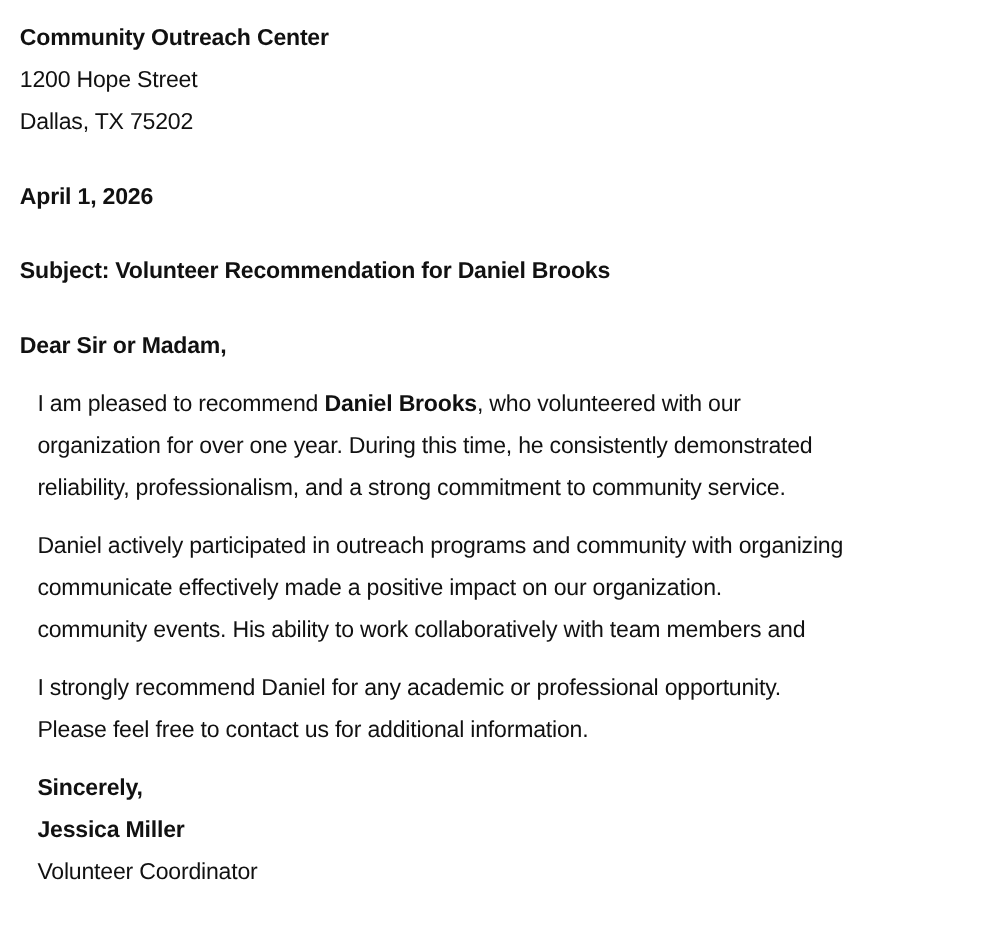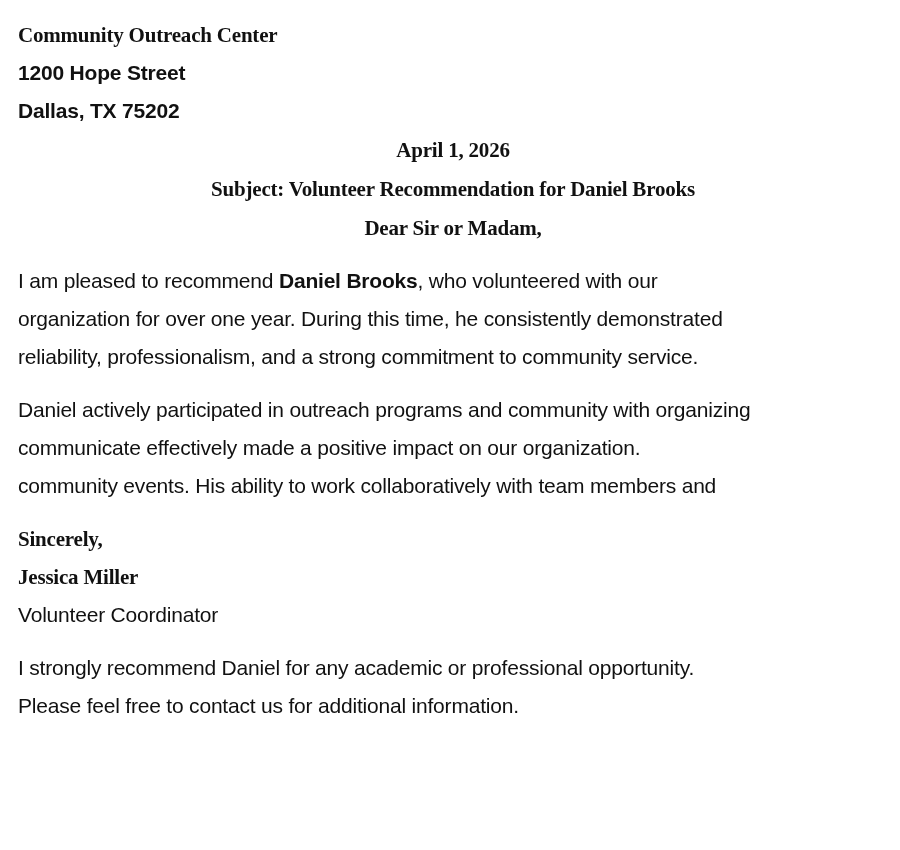--- a/index.html
+++ b/index.html
@@ -17,24 +17,24 @@
   }
   .letter {
     position: absolute;
     left: 18px;
     top: 16px;
     width: 870px;
     font-size: 21px;
     line-height: 38px;
     letter-spacing: -0.2px;
   }
-  .block { margin: 0; font-weight: bold; }
-  .gap { margin-top: 1px; text-align: center; }
-  .bold { font-weight: bold; font-family: Liberation Serif, serif; }
-  .para { margin: 15px 0 0 0; }
+  .block { margin: 0; }
+  .gap { margin-top: 30px; }
+  .bold { font-weight: bold; }
+  .para { margin: 15px 0 0 16px; }
   .para span.name { font-weight: bold; }
 </style>
 </head>
 <body>
 
 <div class="letter">
 
   <div>
     <div class="block bold">Community Outreach Center</div>
     <div class="block">1200 Hope Street</div>
@@ -54,23 +54,23 @@
     <div>reliability, professionalism, and a strong commitment to community service.</div>
   </div>
 
   <div class="para">
     <div>Daniel actively participated in outreach programs and community with organizing</div>
     <div>communicate effectively made a positive impact on our organization.</div>
     <div>community events. His ability to work collaboratively with team members and</div>
   </div>
 
   <div class="para">
+    <div>I strongly recommend Daniel for any academic or professional opportunity.</div>
+    <div>Please feel free to contact us for additional information.</div>
+  </div>
+
+  <div class="para">
     <div class="bold">Sincerely,</div>
     <div class="bold">Jessica Miller</div>
     <div>Volunteer Coordinator</div>
   </div>
 
-  <div class="para">
-    <div>I strongly recommend Daniel for any academic or professional opportunity.</div>
-    <div>Please feel free to contact us for additional information.</div>
-  </div>
-
 </div>
 
 </body></html>

